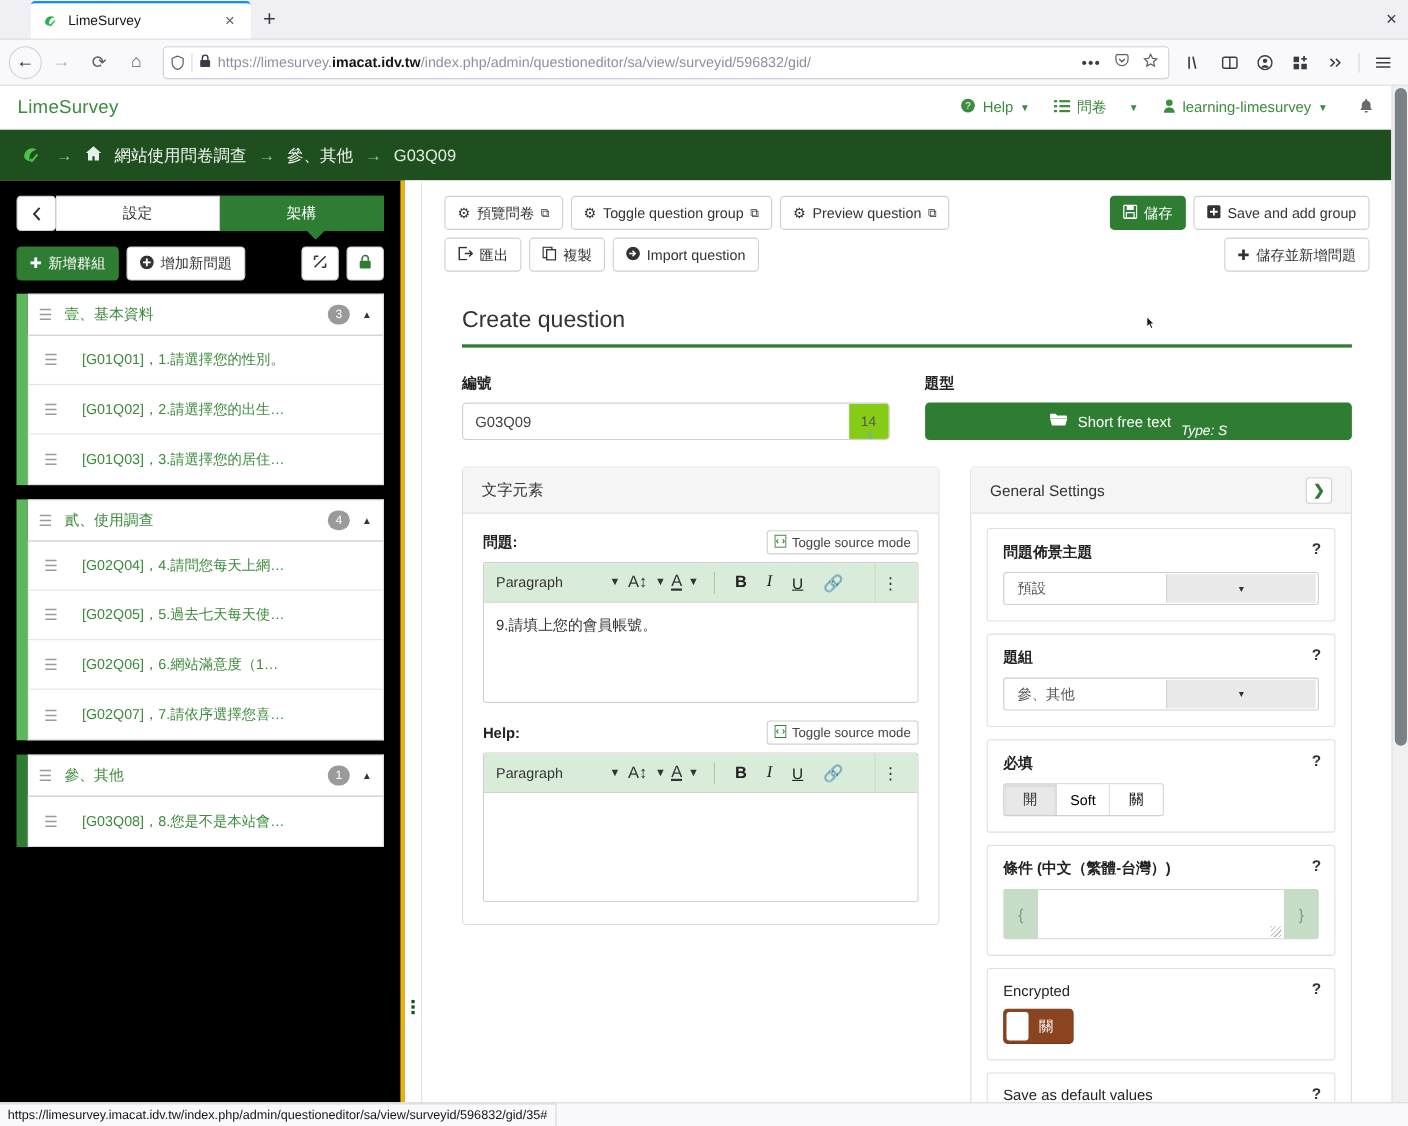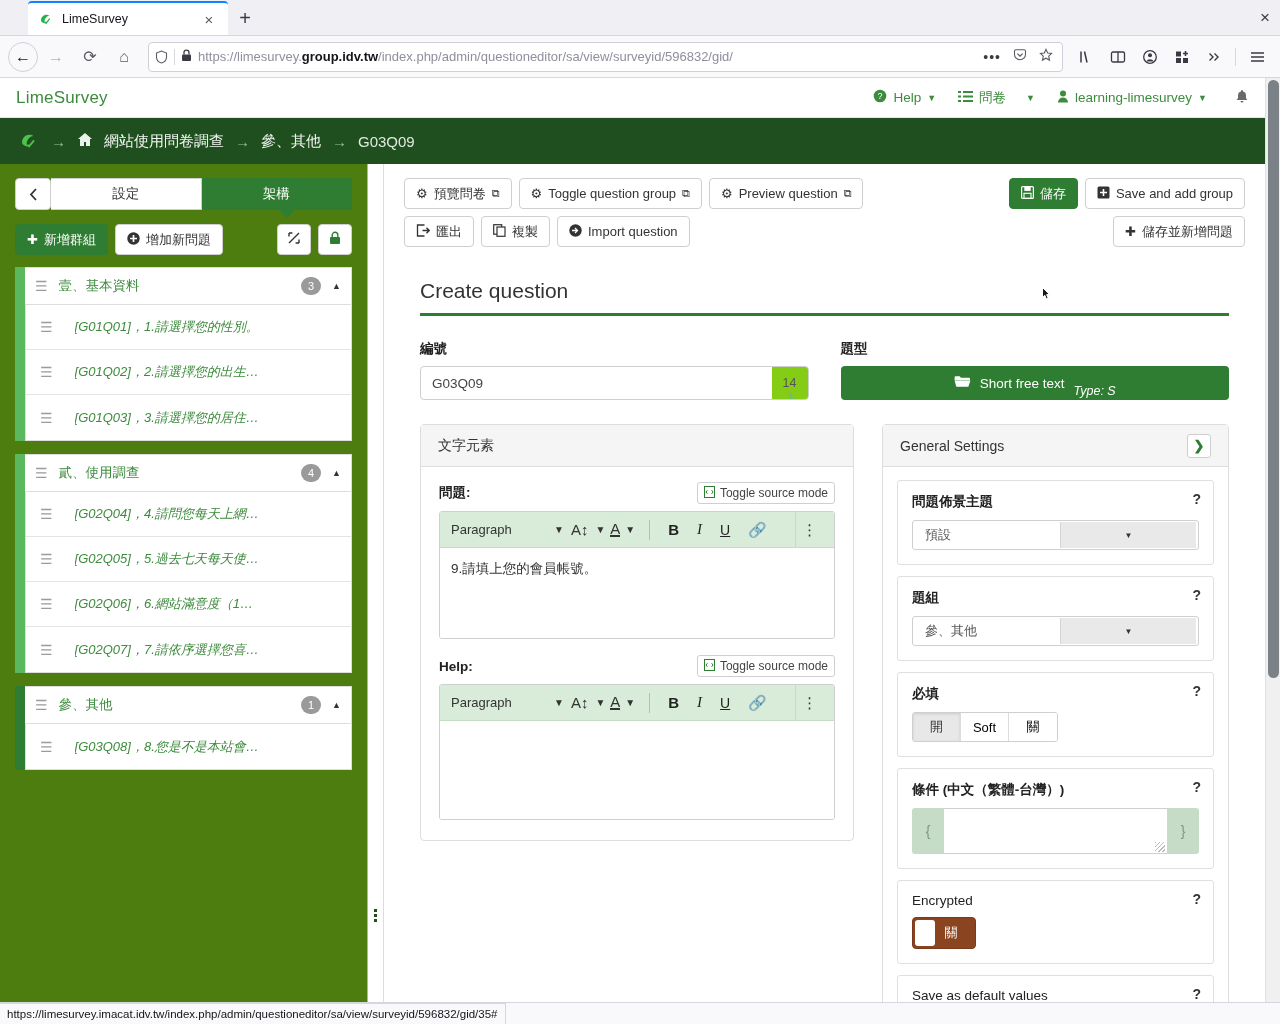--- a/index.html
+++ b/index.html
@@ -81,21 +81,21 @@
   .crumb-logo { width: 22px; height: 22px; flex: 0 0 22px; }
   .crumb-arrow { color: #8ec68e; font-size: 15px; }
   .crumb-home { color: #eaf3ea; font-size: 15px; }
   .crumb-link { color: #f2f7f2; font-size: 15px; cursor: pointer; }
   .crumb-cur { color: #dfeadf; font-size: 15px; }
 
   
   .ls-body { display: flex; height: calc(1024px - 36px - 42px - 40px - 46px - 22px); position: relative; }
 
   
-  .sidebar { width: 368px; flex: 0 0 368px; background: #4d7c0f; border-right: 1px solid #eab308;
+  .sidebar { width: 368px; flex: 0 0 368px; background: #000000; border-right: 4px solid #eab308;
     position: relative; overflow: hidden; }
   .side-tabs { display: flex; padding: 14px 15px 0 15px; gap: 0; position: relative; }
   .side-back {
     width: 36px; height: 32px; border: 1px solid #cfcfcf; border-radius: 4px; background: #fff;
     display: flex; align-items: center; justify-content: center; color: #333; cursor: pointer; font-size: 13px;
   }
   .side-tab {
     flex: 1; height: 32px; border: 1px solid #cfcfcf; border-left: none; background: #fff;
     display: flex; align-items: center; justify-content: center; font-size: 13.5px; color: #333; cursor: pointer;
   }
@@ -128,21 +128,21 @@
     background: #9a9a9a; color: #fff; border-radius: 10px; min-width: 20px; height: 18px;
     font-size: 11px; display: flex; align-items: center; justify-content: center; padding: 0 6px;
   }
   .collapse-caret { color: #333; font-size: 9px; }
   .qitems { border: 1px solid #ddd; border-top: none; background: #fff; }
   .qitem {
     height: 45px; display: flex; align-items: center; gap: 22px; padding: 0 14px;
     border-bottom: 1px solid #e4e4e4; cursor: pointer;
   }
   .qitem:last-child { border-bottom: none; }
-  .qitem-label { color: #3d8b3d; font-size: 13px; white-space: nowrap; overflow: hidden; text-overflow: ellipsis; font-style: italic; }
+  .qitem-label { color: #3d8b3d; font-size: 13px; white-space: nowrap; overflow: hidden; text-overflow: ellipsis; }
 
   
   .splitter { width: 16px; flex: 0 0 16px; background: #fff; position: relative;
     border-right: 1px solid #dcdcdc; }
   .splitter-handle { position: absolute; left: 6px; top: 745px; display: flex;
     flex-direction: column; gap: 2px; cursor: col-resize; }
   .splitter-handle i { width: 3px; height: 3px; background: #1f4f1f; display: block; }
 
   
   .main { flex: 1; overflow: hidden; position: relative; background: #fff; }
@@ -305,21 +305,21 @@
             <path d="M6.5 1L1.5 3v4c0 2.8 2 5.2 5 6 3-0.8 5-3.2 5-6V3z" fill="none" stroke="#5b5b66" stroke-width="1.1"></path>
           </svg>
       </span>
       <span class="url-sep"></span>
       <span class="url-lock">
         <svg width="11" height="13" viewBox="0 0 11 13">
             <rect x="1" y="5.5" width="9" height="6.5" rx="1" fill="#3a3a44"></rect>
             <path d="M3 5.5V3.6A2.5 2.5 0 0 1 8 3.6v1.9" fill="none" stroke="#3a3a44" stroke-width="1.3"></path>
           </svg>
       </span>
-      <span class="url-text"><span class="scheme">https://limesurvey.</span><b>group.idv.tw</b><span>/index.php/admin/questioneditor/sa/view/surveyid/596832/gid/</span></span>
+      <span class="url-text"><span class="scheme">https://limesurvey.</span><b>imacat.idv.tw</b><span>/index.php/admin/questioneditor/sa/view/surveyid/596832/gid/</span></span>
       <span class="url-dots">•••</span>
       <span class="url-ico">
         <svg width="14" height="14" viewBox="0 0 14 14">
             <path d="M1.5 3.2c0-.9.6-1.5 1.4-1.5h8.2c.8 0 1.4.6 1.4 1.5v3c0 3-2.5 5.5-5.5 5.5S1.5 9.2 1.5 6.2z" fill="none" stroke="#5b5b66" stroke-width="1.1"></path>
             <path d="M4.4 5.6L7 8.1l2.6-2.5" fill="none" stroke="#5b5b66" stroke-width="1.3"></path>
           </svg>
       </span>
       <span class="url-ico">
         <svg width="14" height="14" viewBox="0 0 14 14">
             <path d="M7 1.4l1.7 3.6 3.9.5-2.9 2.7.8 3.9L7 10.2l-3.5 1.9.8-3.9L1.4 5.5l3.9-.5z" fill="none" stroke="#5b5b66" stroke-width="1.1"></path>

